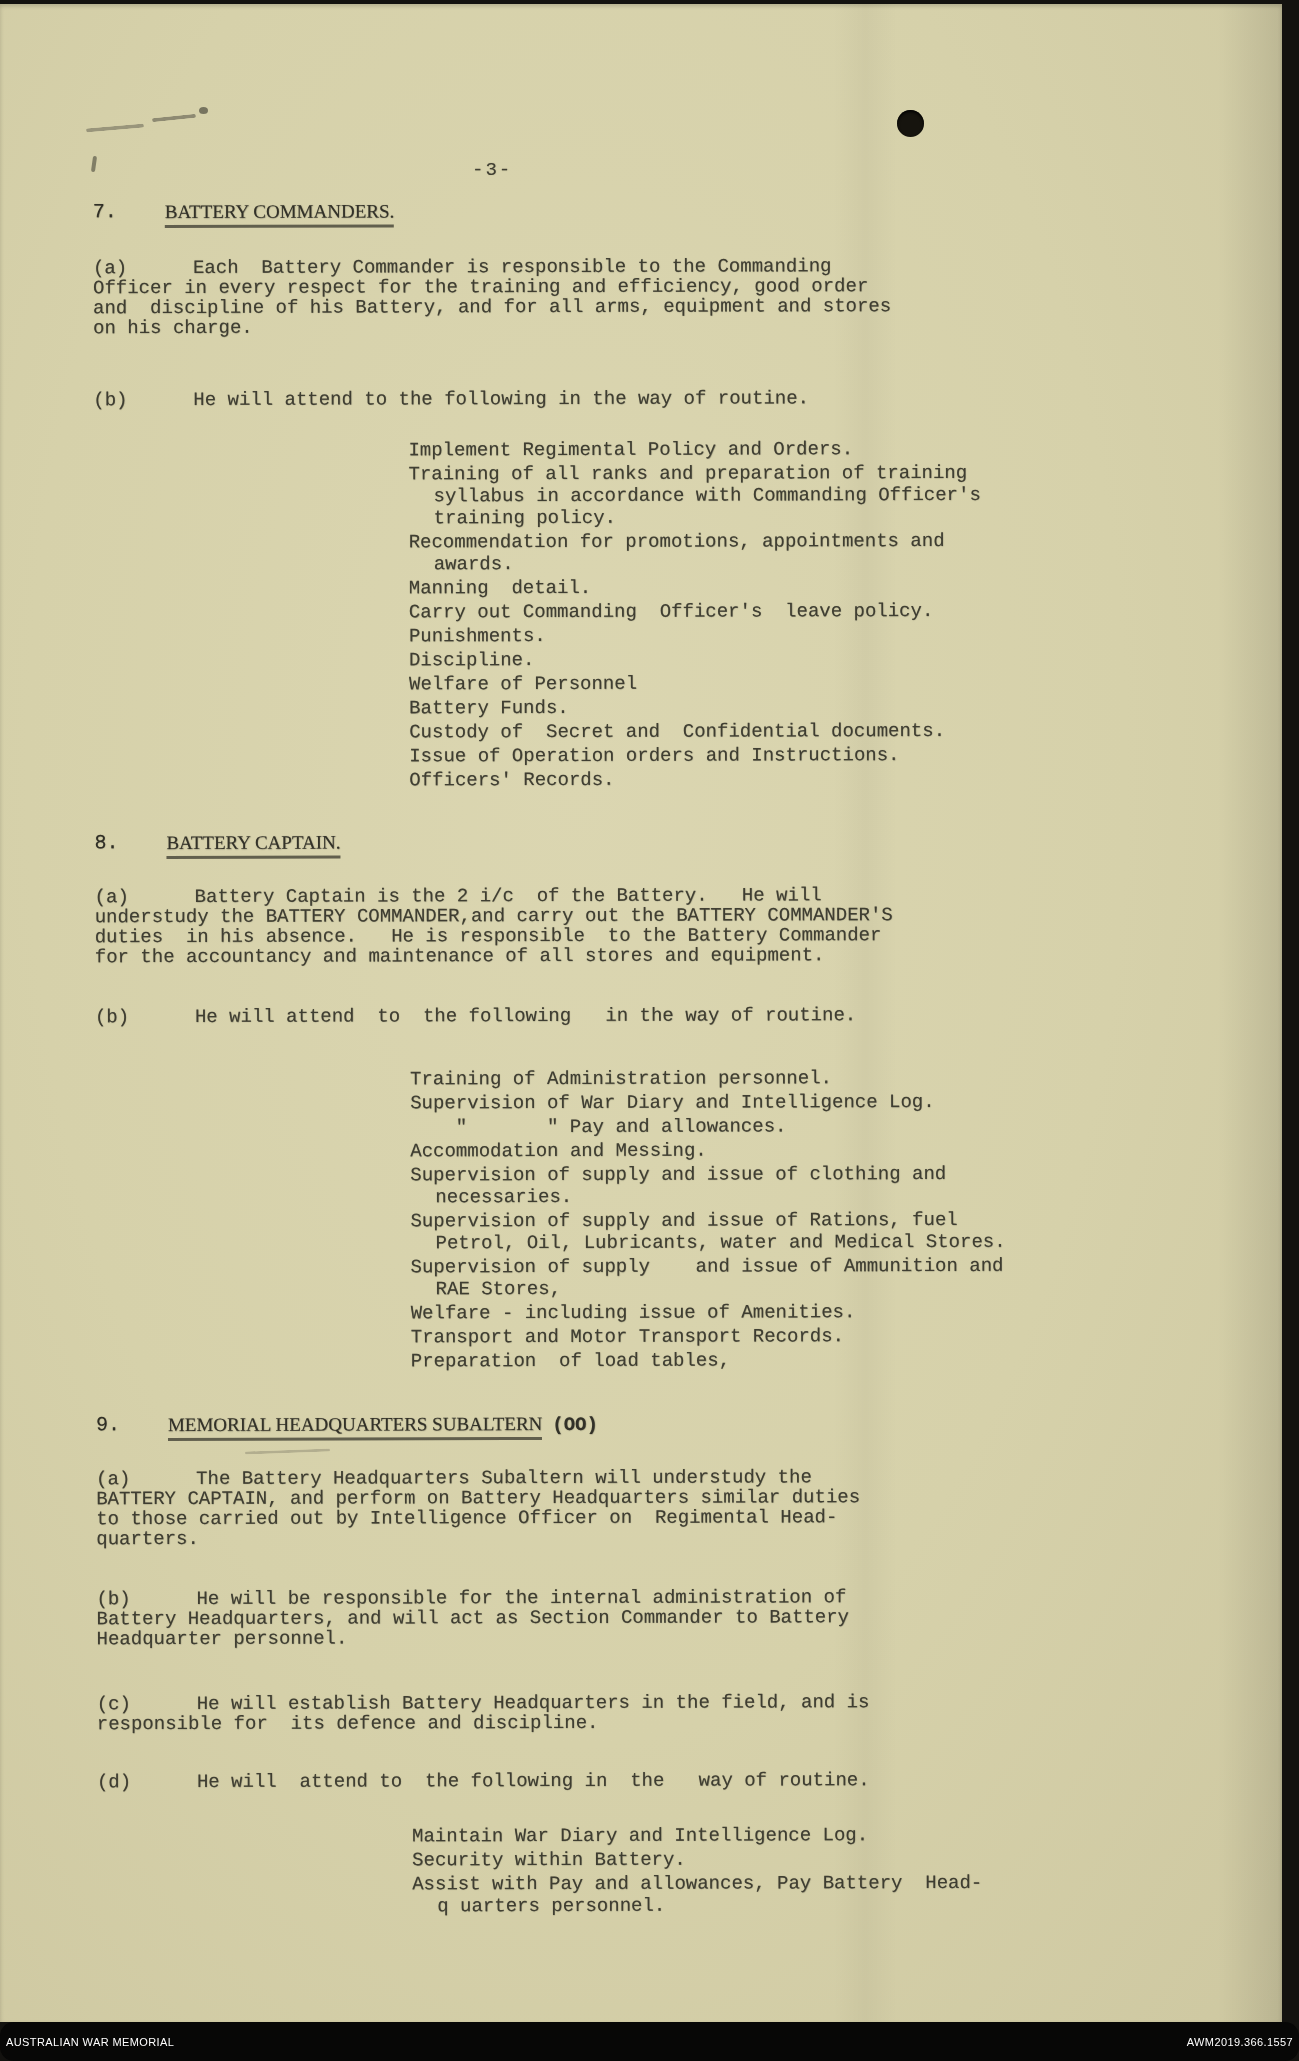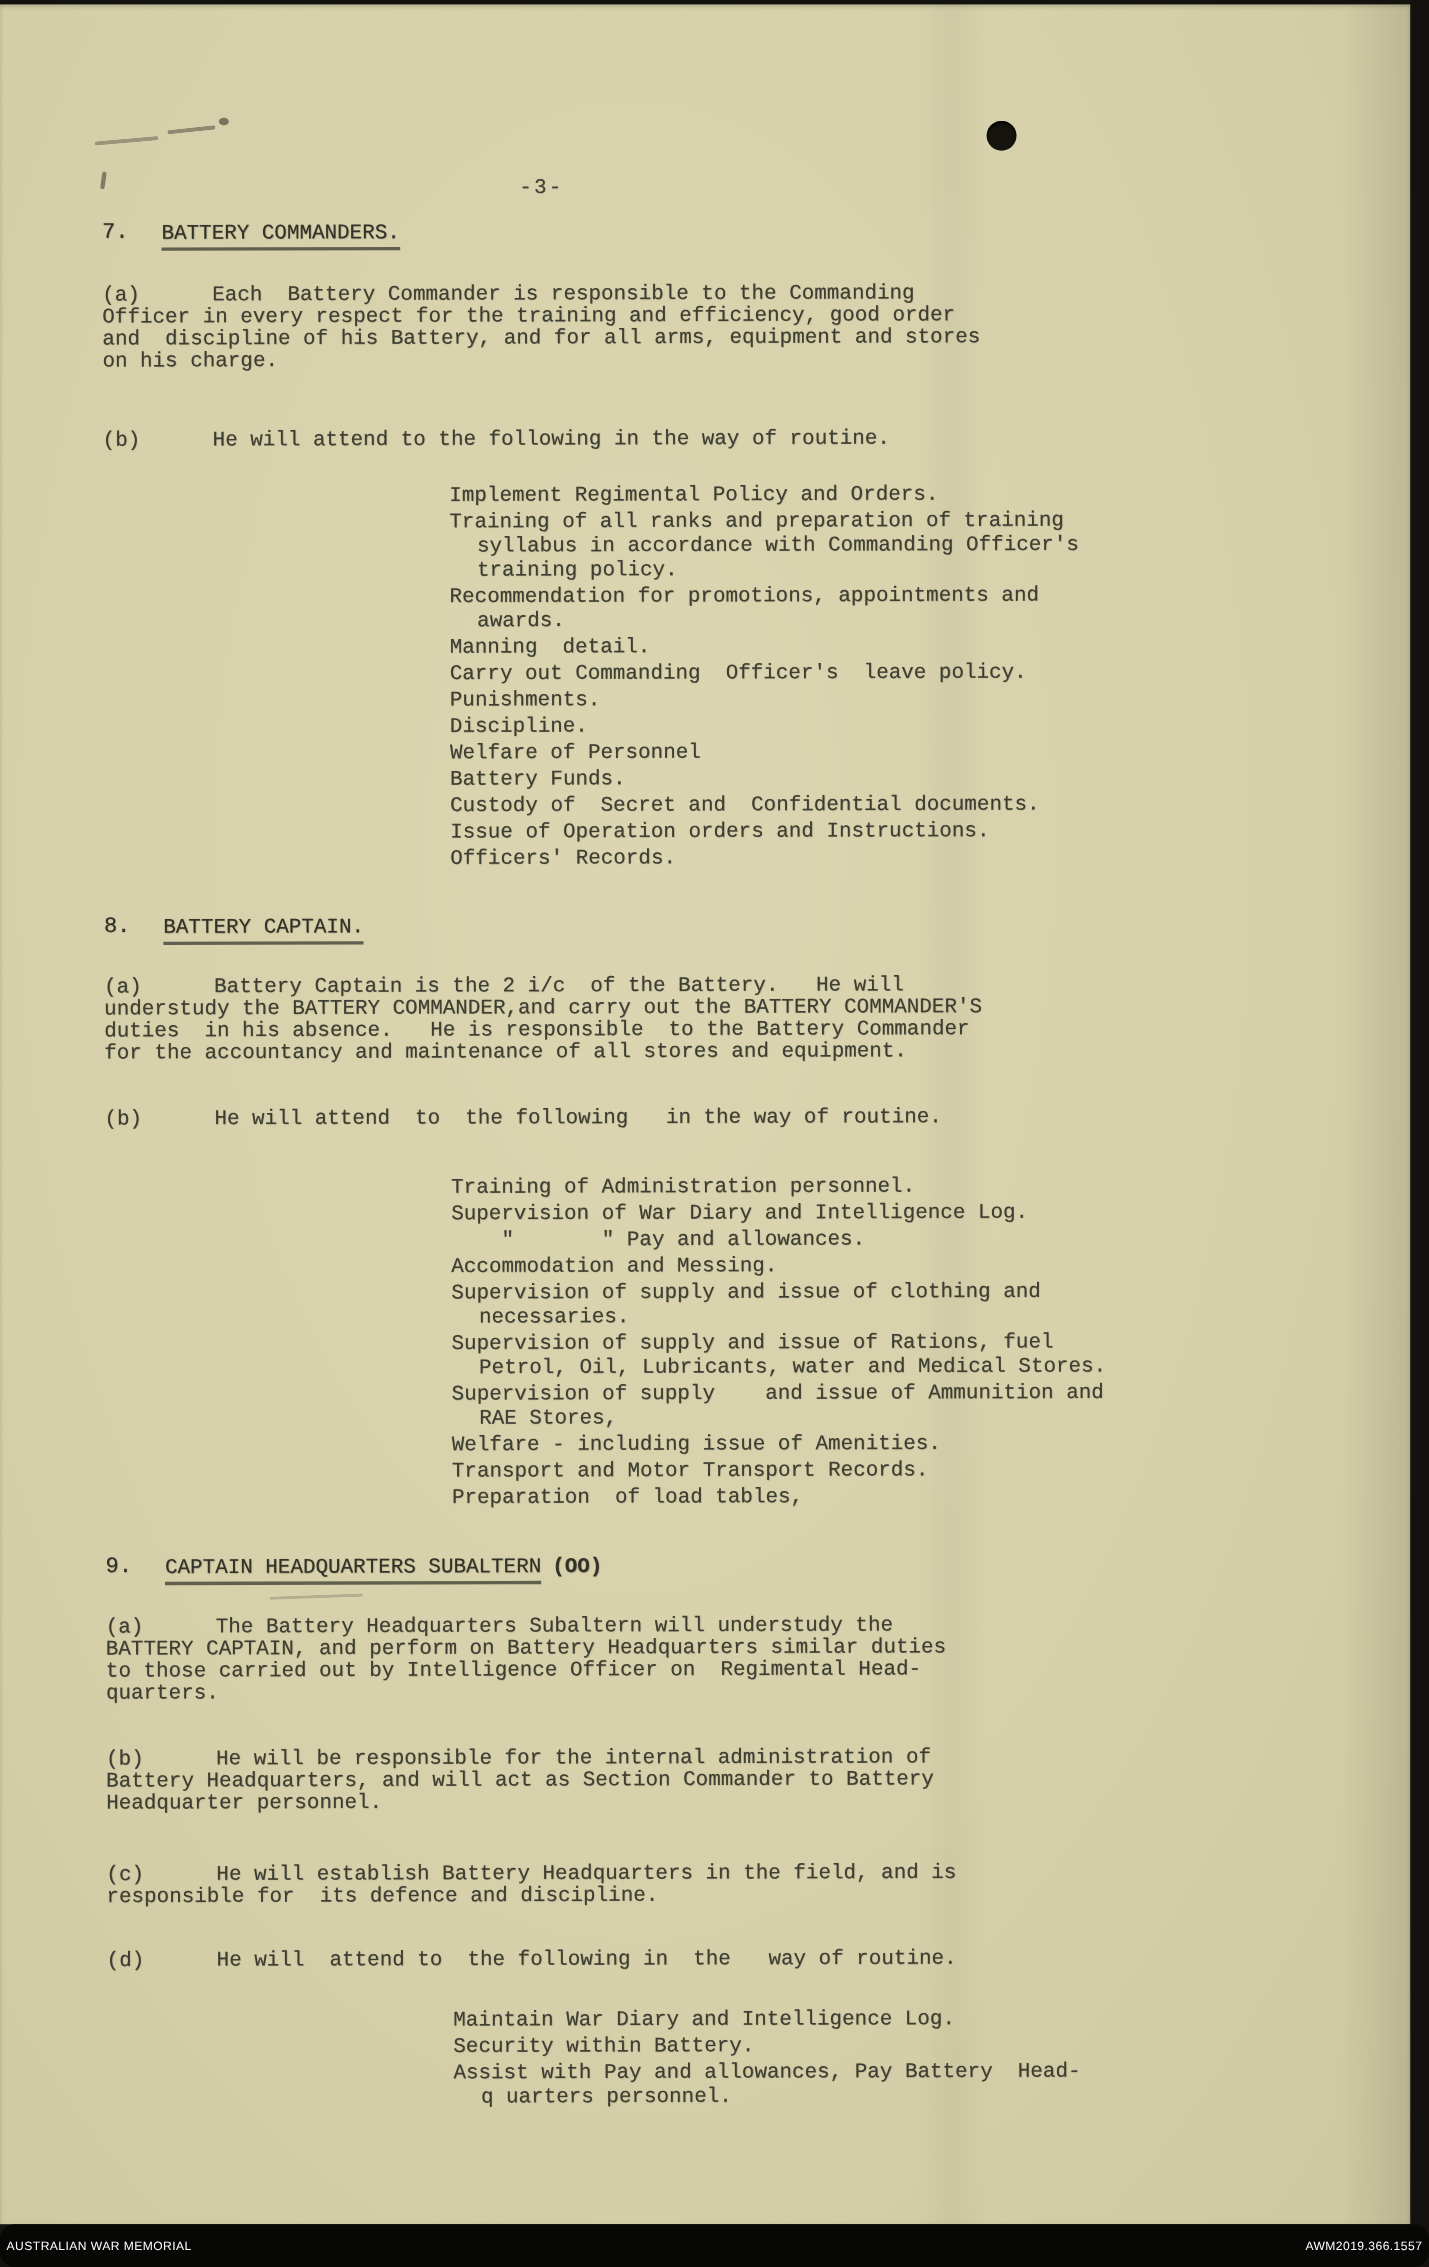--- a/index.html
+++ b/index.html
@@ -20,24 +20,24 @@
     color:rgba(56,55,44,.92);
     font-size:19px;
     transform:rotate(-0.15deg);
   }
   .line{white-space:pre;line-height:20px;min-height:20px;
     text-shadow:0.3px 0.3px 0.8px rgba(55,54,44,.55);}
   .line.first{padding-left:100px;}
   .sec-row{position:relative;line-height:22px;}
   .sec-num{position:absolute;left:0;top:0;font-size:20px;color:rgba(44,43,35,.95);
     text-shadow:0.4px 0.4px 0.8px rgba(44,43,35,.6);}
-  .sec-title{display:inline-block;margin-left:54px;white-space:pre;
+  .sec-title{display:inline-block;margin-left:72px;white-space:pre;
     color:rgba(46,45,37,.95);
     border-bottom:3px solid rgba(57,56,45,.75);padding-bottom:2px;
-    text-shadow:0.4px 0.4px 1px rgba(46,45,37,.6);}
+    text-shadow:0.4px 0.4px 1px rgba(46,45,37,.6);font-family:Liberation Serif, serif;}
   .sec-suffix{margin-left:10px;white-space:pre;color:rgba(46,45,37,.95);
     text-shadow:0.4px 0.4px 1px rgba(46,45,37,.6);font-weight:bold;}
   .para{position:relative;}
   .plabel{position:absolute;left:0;top:0;line-height:20px;
     text-shadow:0.3px 0.3px 0.8px rgba(55,54,44,.6);}
   .routine{margin-left:315px;}
   .routine .line{line-height:22px;min-height:22px;}
   .routine-item{margin-bottom:2px;}
   .routine .line.cont{margin-left:25px;}
   
@@ -195,21 +195,21 @@
           <div class="line">Transport and Motor Transport Records.</div>
         </div>
         <div class="routine-item">
           <div class="line">Preparation  of load tables,</div>
         </div>
       </div>
     </section>
 
     <section class="section sec-9">
       <div class="sec-row">
-        <span class="sec-num">9.</span><span class="sec-title">CAPTAIN HEADQUARTERS SUBALTERN</span><span class="sec-suffix">(OO)</span>
+        <span class="sec-num">9.</span><span class="sec-title">MEMORIAL HEADQUARTERS SUBALTERN</span><span class="sec-suffix">(OO)</span>
       </div>
       <div class="para pa">
         <span class="plabel">(a)</span>
         <div class="line first">The Battery Headquarters Subaltern will understudy the</div>
         <div class="line">BATTERY CAPTAIN, and perform on Battery Headquarters similar duties</div>
         <div class="line">to those carried out by Intelligence Officer on  Regimental Head-</div>
         <div class="line">quarters.</div>
       </div>
       <div class="para pb">
         <span class="plabel">(b)</span>

